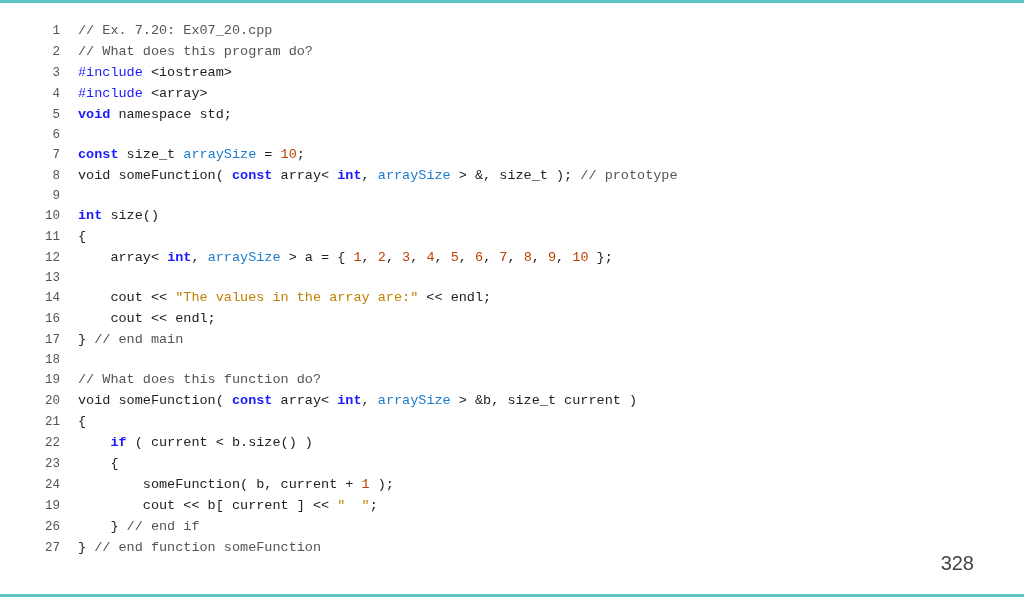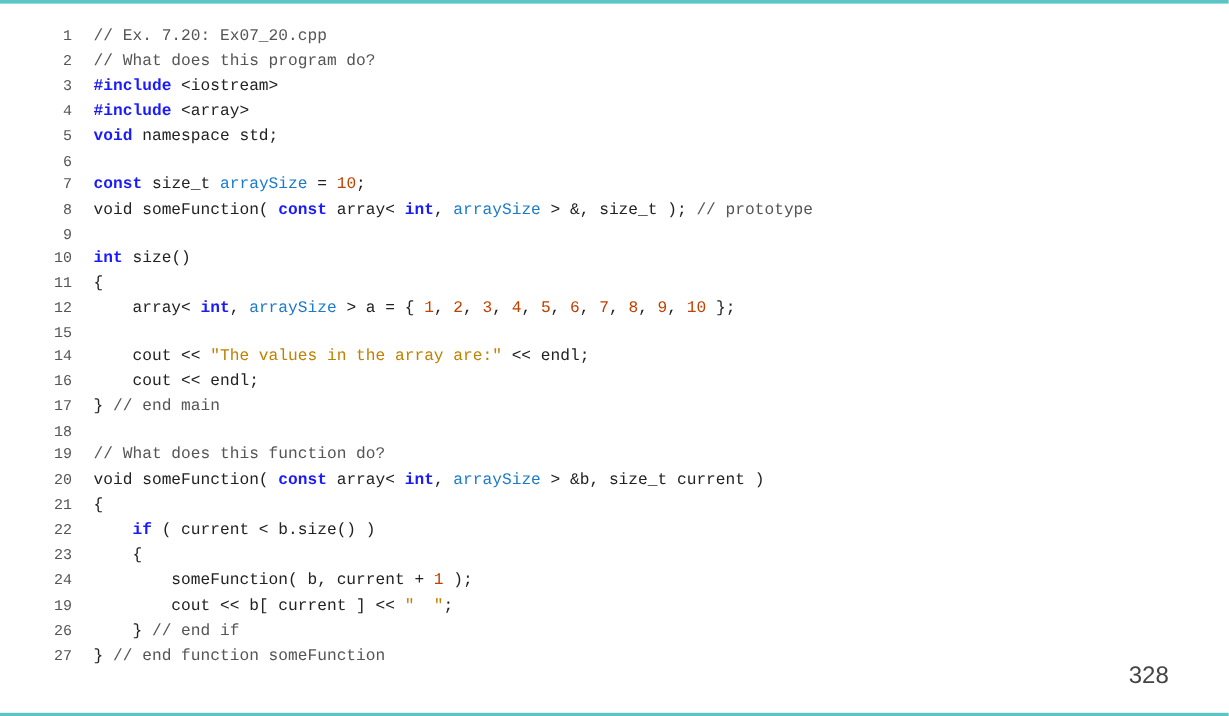--- a/index.html
+++ b/index.html
@@ -59,21 +59,21 @@
     }
 
     .code-text {
       white-space: pre;
       font-family: 'Courier New', Courier, monospace;
       font-size: 13.5px;
     }
 
     
     .kw { color: #1a1aff; font-weight: bold; } 
-    .pp { color: #1a1aff; font-weight: bold; } 
+    .pp { color: #1a1aff; font-weight: normal; } 
     .cm { color: #555; text-align: center; } 
     .str { color: #c08000; } 
     .num { color: #c04000; } 
     .var-blue { color: #1a7acc; } 
     .normal { color: #222; }
 
     .page-number {
       position: absolute;
       bottom: 14px;
       right: 50px;
@@ -144,21 +144,21 @@
       <span class="line-num">11</span>
       <span class="code-text normal">{</span>
     </div>
 
     <div class="code-line">
       <span class="line-num">12</span>
       <span class="code-text"><span class="normal">    array&lt; </span><span class="kw">int</span><span class="normal">, </span><span class="var-blue">arraySize</span><span class="normal"> &gt; a = { </span><span class="num">1</span><span class="normal">, </span><span class="num">2</span><span class="normal">, </span><span class="num">3</span><span class="normal">, </span><span class="num">4</span><span class="normal">, </span><span class="num">5</span><span class="normal">, </span><span class="num">6</span><span class="normal">, </span><span class="num">7</span><span class="normal">, </span><span class="num">8</span><span class="normal">, </span><span class="num">9</span><span class="normal">, </span><span class="num">10</span><span class="normal"> };</span></span>
     </div>
 
     <div class="code-line">
-      <span class="line-num">15</span>
+      <span class="line-num">13</span>
       <span class="code-text"></span>
     </div>
 
     <div class="code-line">
       <span class="line-num">14</span>
       <span class="code-text"><span class="normal">    cout &lt;&lt; </span><span class="str">"The values in the array are:"</span><span class="normal"> &lt;&lt; endl;</span></span>
     </div>
 
 
     <div class="code-line">

